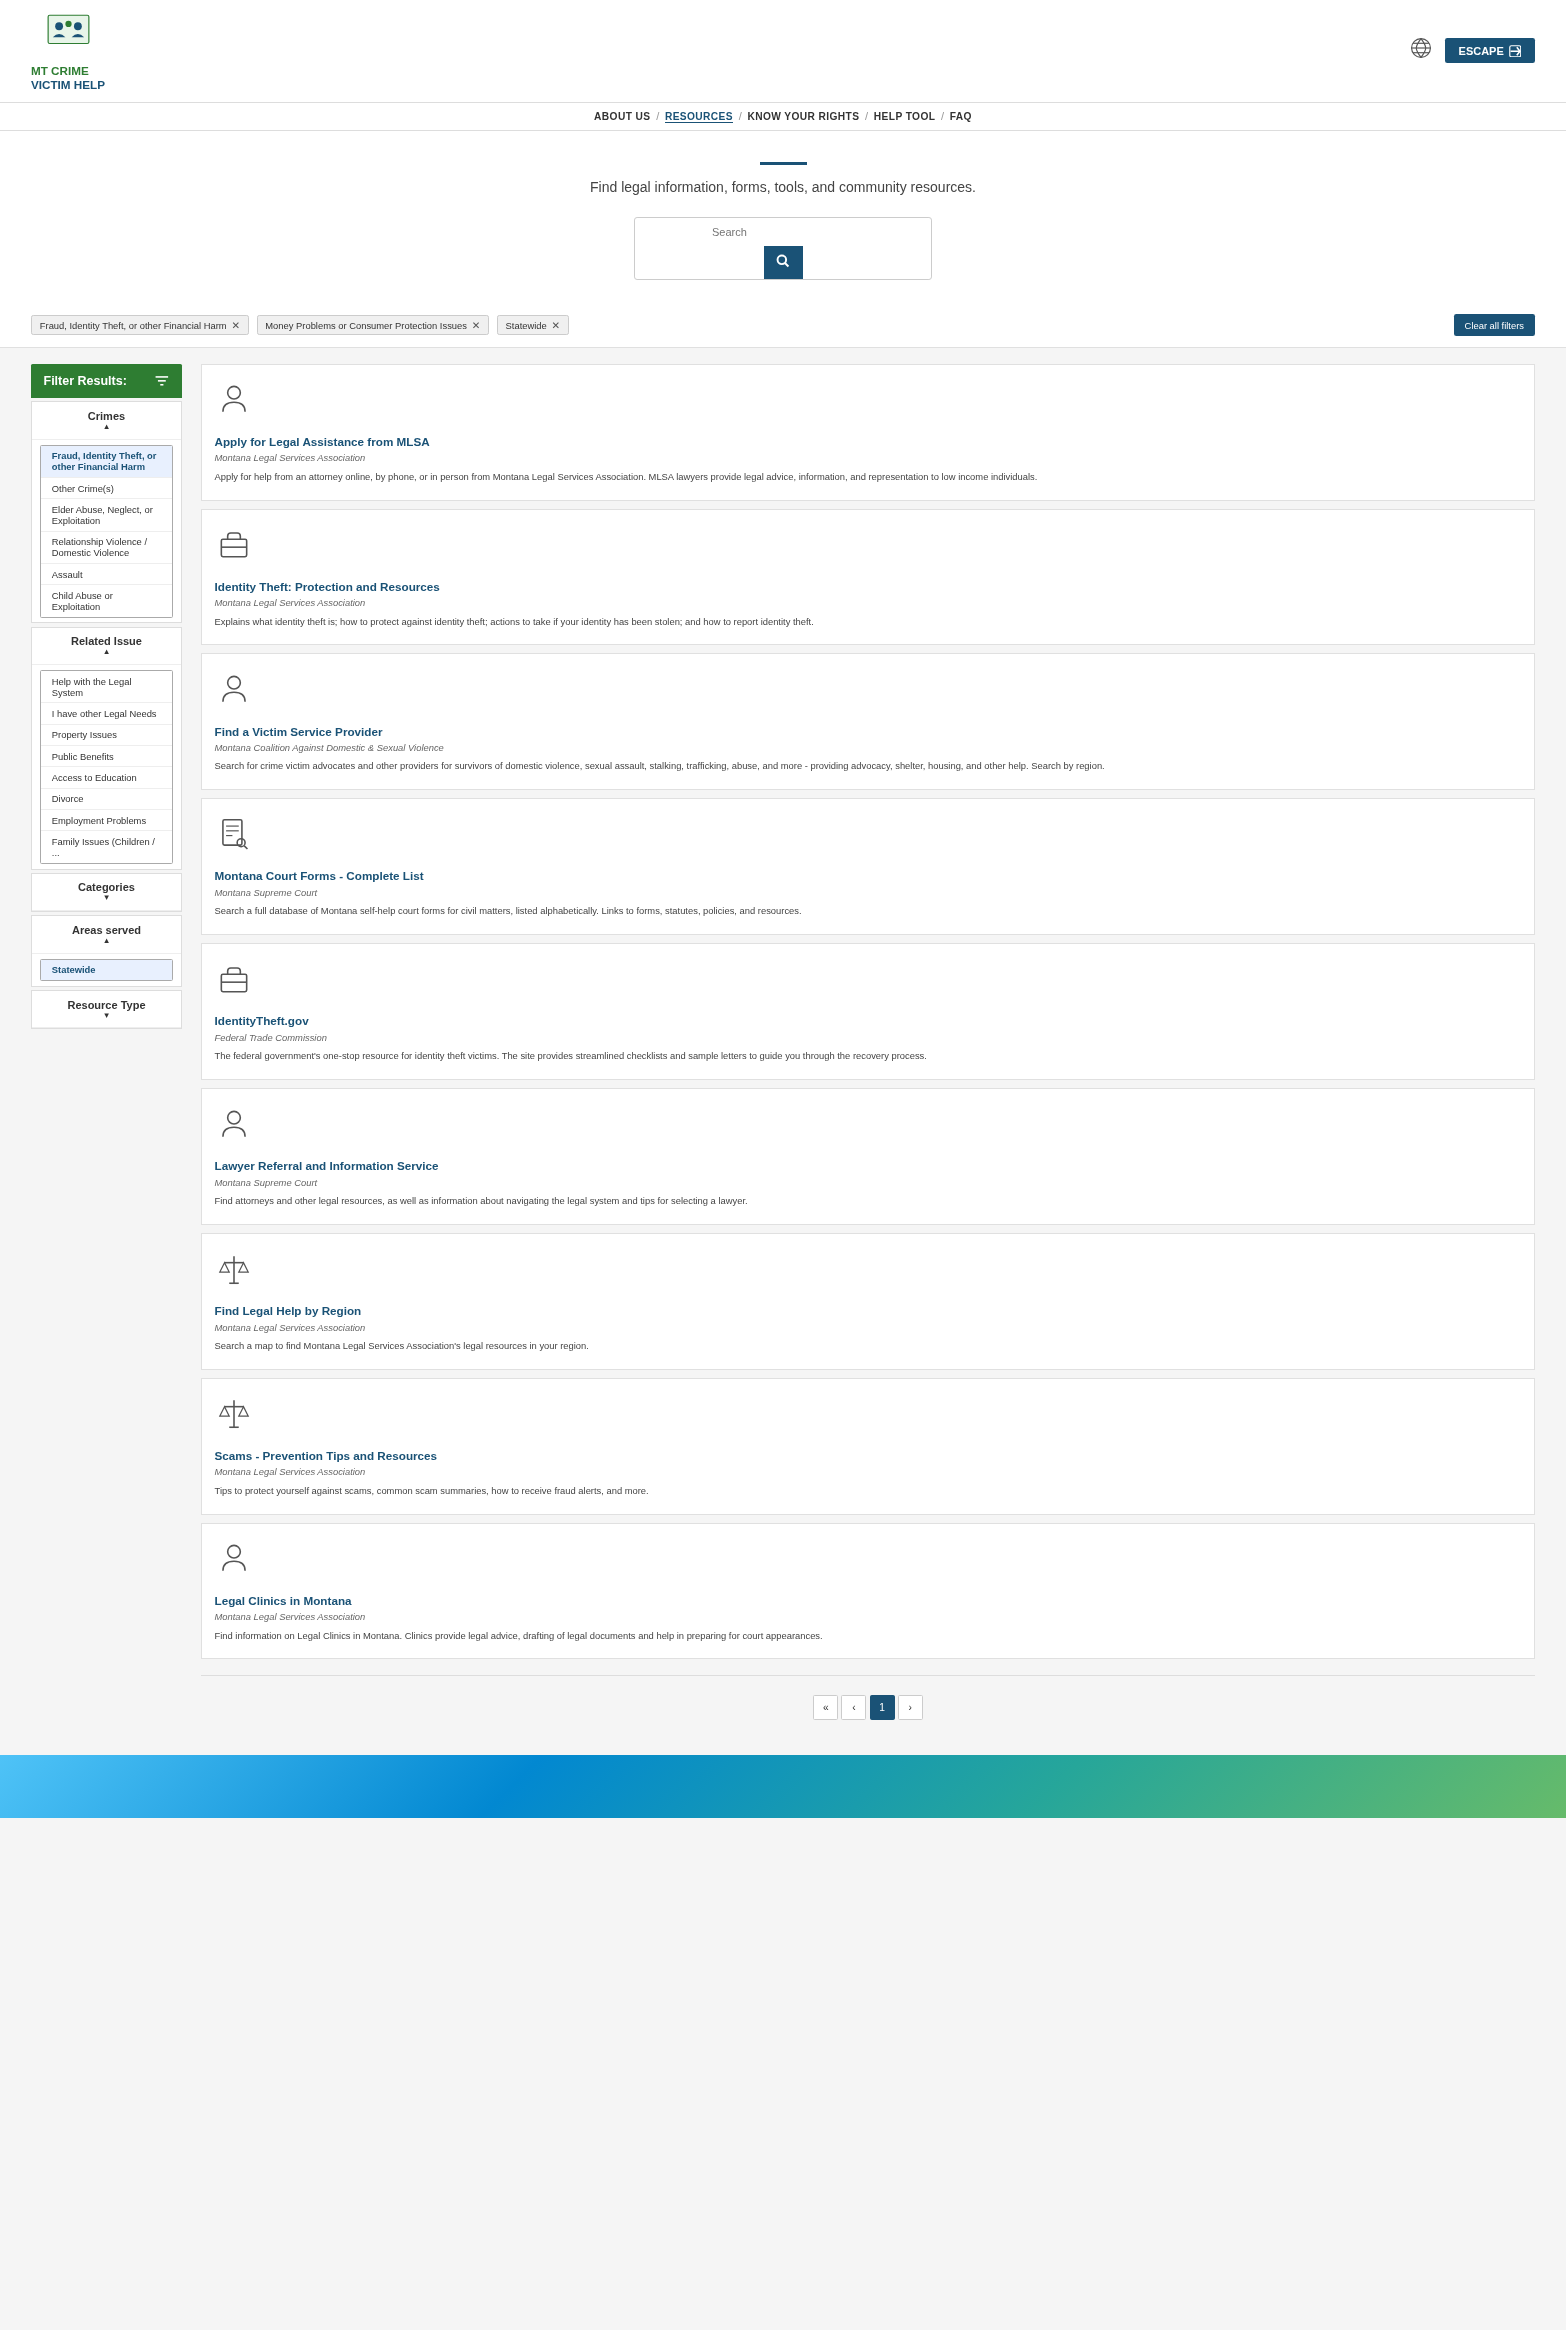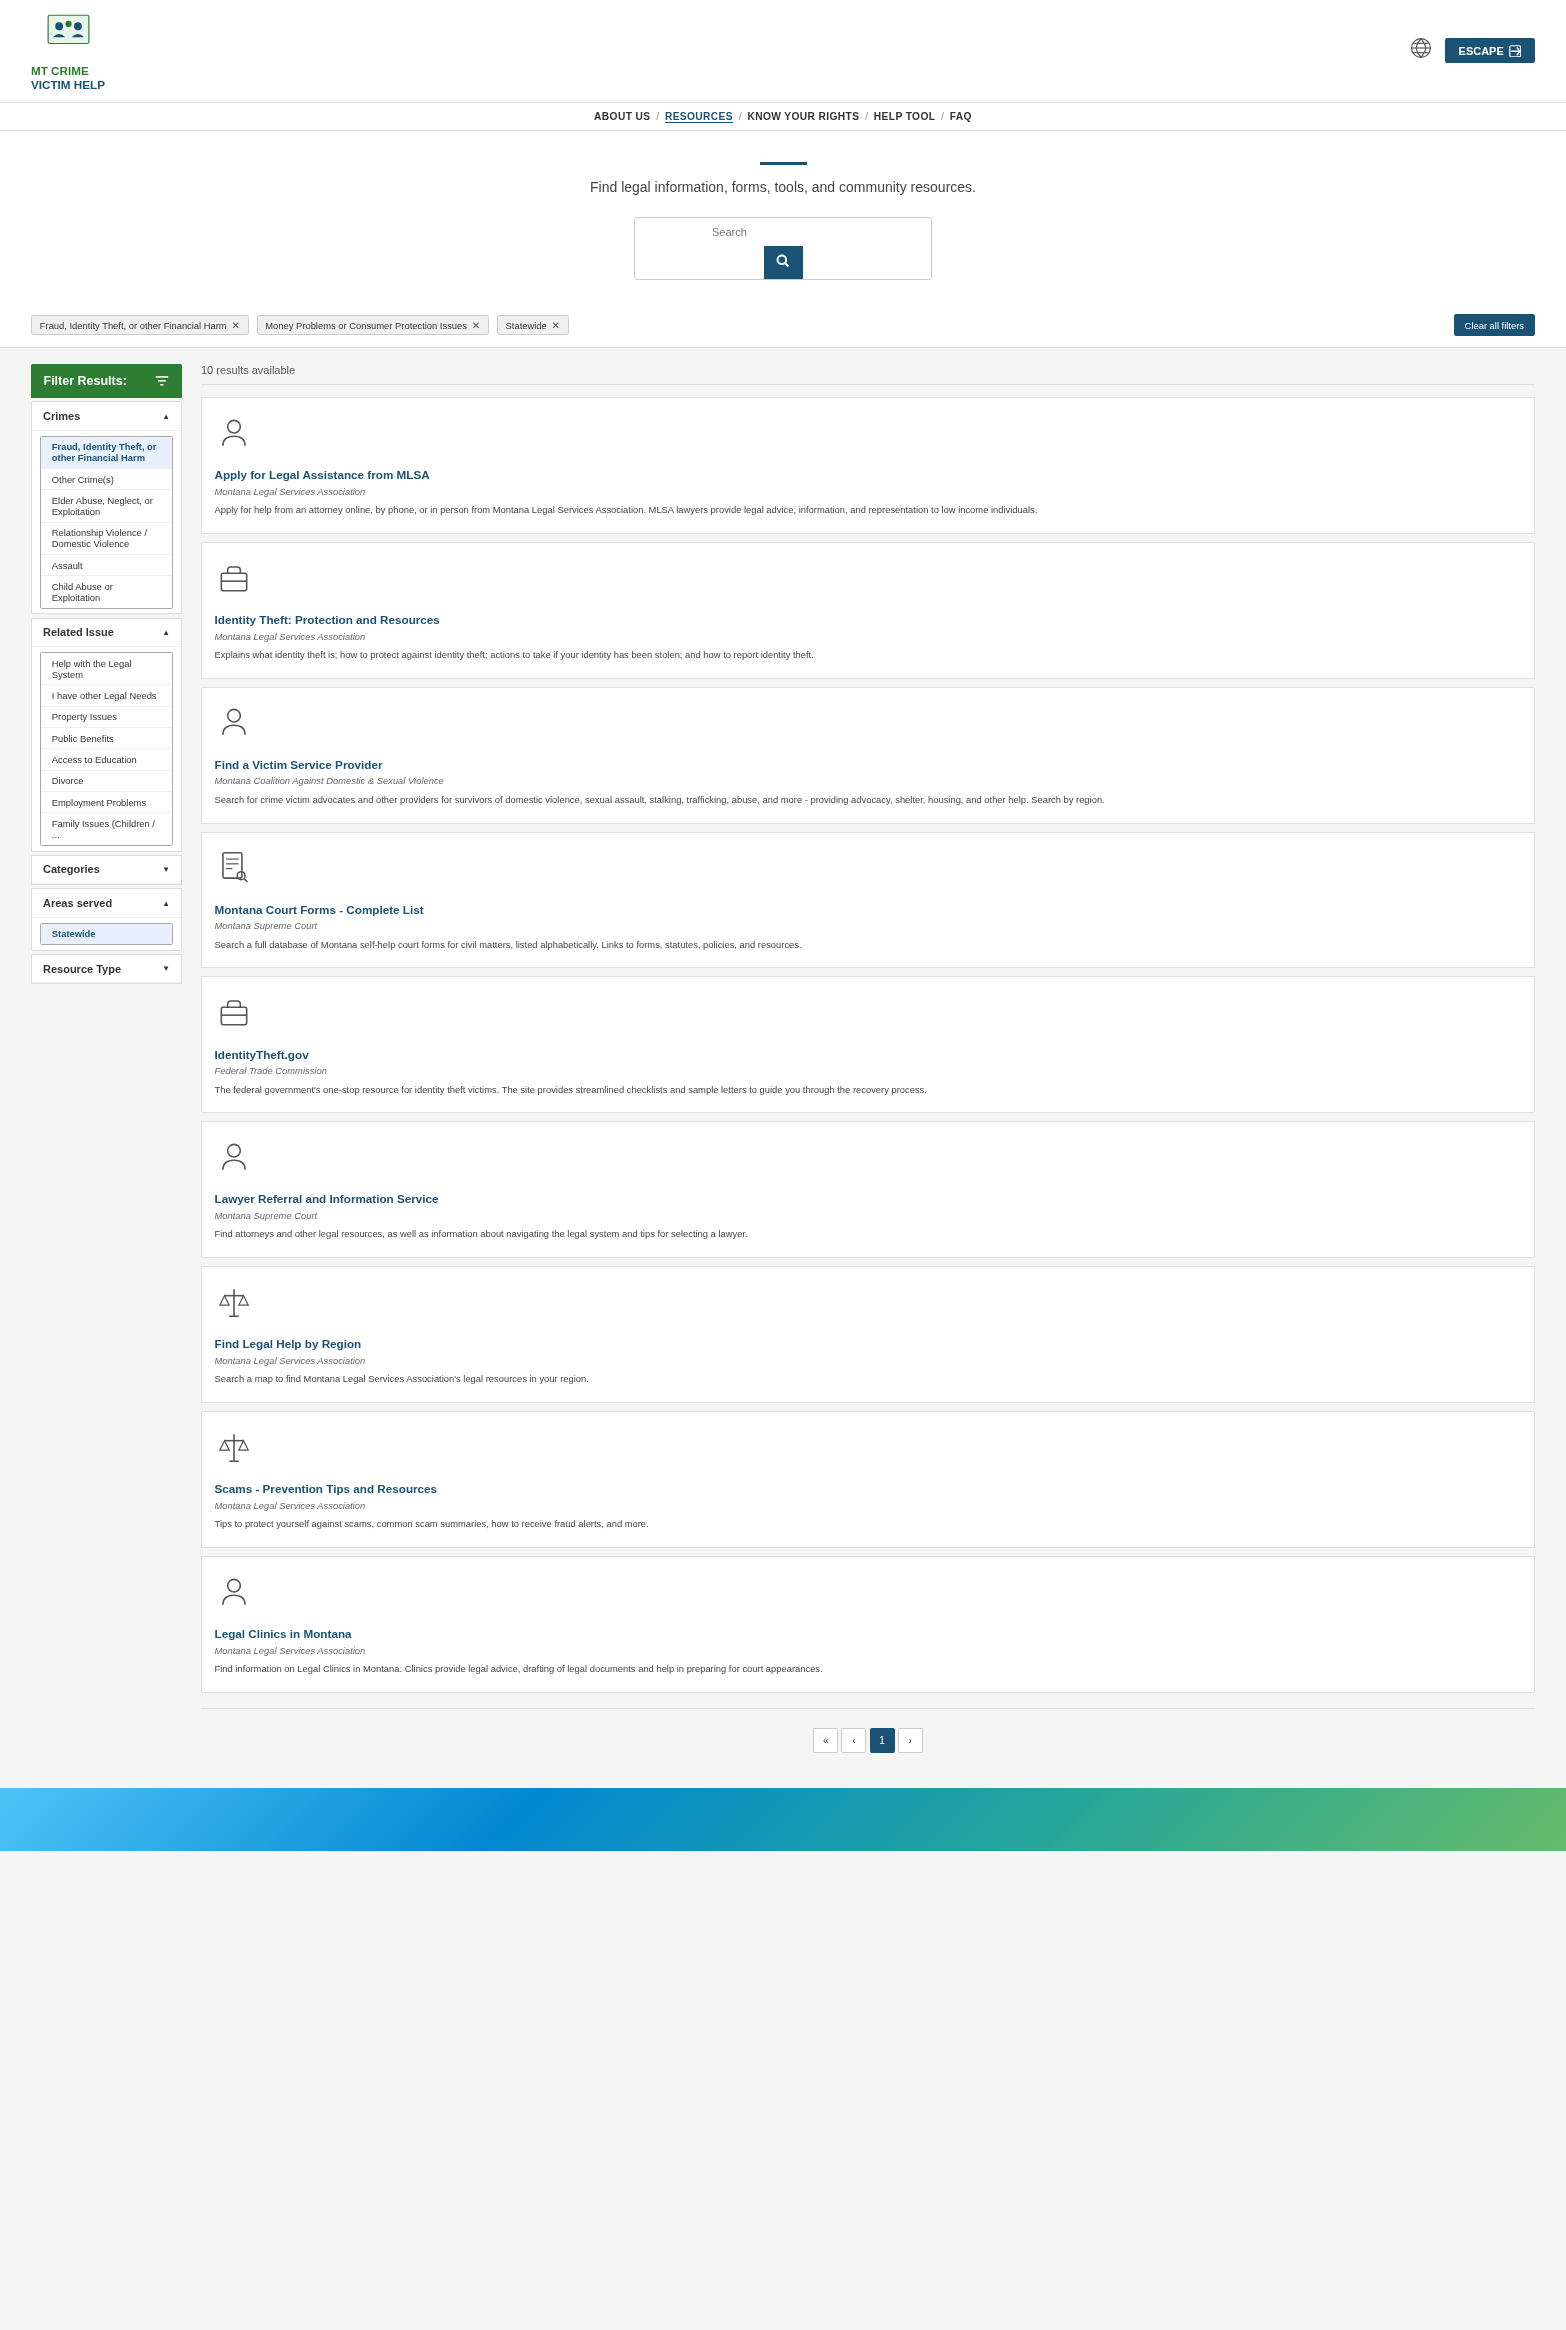--- a/index.html
+++ b/index.html
@@ -36,21 +36,21 @@
     .filter-tag .remove { cursor: pointer; color: #555; font-size: 10.2px; }
     .clear-btn { background: #1a5276; color: #fff; border: none; padding: 5.5px 11px; font-size: 9.4px; font-weight: normal; cursor: pointer; border-radius: 2.3px; margin-left: auto; }
 
     
     .main-container { display: flex; padding: 15.7px 31px; gap: 19px; background: #f5f5f5; min-height: 470px; }
 
     
     .sidebar { width: 151px; flex-shrink: 0; }
     .filter-header { background: #2e7d32; color: #fff; padding: 9.4px 12.5px; font-size: 12.5px; font-weight: bold; display: flex; align-items: center; justify-content: space-between; border-radius: 1.6px 1.6px 0 0; }
     .filter-section { background: #fff; border: 0.8px solid #ddd; margin-top: 3.1px; }
-    .filter-section-header { padding: 7.8px 11px; font-weight: bold; font-size: 11px; display: flex; align-items: center; justify-content: space-between; cursor: pointer; border-bottom: 0.8px solid #eee; }
+    .filter-section-header { padding: 7.8px 11px; font-weight: bold; font-size: 11px; display: flex; align-items: center; justify-content: space-between; cursor: pointer; border-bottom: 0.8px solid #eee; flex-direction: column; }
     .filter-section-header .arrow { font-size: 7.8px; }
     .filter-item { padding: 4.7px 11px; font-size: 9.4px; cursor: pointer; color: #333; }
     .filter-item.selected { color: #1a5276; font-weight: bold; background: #e8f0fe; }
     .filter-listbox { border: 0.8px solid #aaa; margin: 4.7px 7.8px; border-radius: 1.6px; overflow: hidden; }
     .filter-listbox .filter-item { border-bottom: 0.8px solid #eee; }
     .filter-listbox .filter-item:last-child { border-bottom: none; }
 
     
     .content { flex: 1; }
     .results-count { font-size: 11px; color: #555; margin-bottom: 12.5px; padding-bottom: 7.8px; border-bottom: 0.8px solid #ddd; }
@@ -222,21 +222,20 @@
 
     <div class="filter-section">
       <div class="filter-section-header">
         <span>Resource Type</span>
         <span class="arrow">▼</span>
       </div>
     </div>
   </aside>
 
   <main class="content">
-    <div class="results-count">10 results available</div>
 
     <div class="resource-grid">
 
       <div class="resource-card">
         <div class="resource-icon">
           <svg viewBox="0 0 48 48">
               <circle cx="24" cy="16" r="8" stroke="#555" stroke-width="2"></circle>
               <path d="M10 40 Q10 28 24 28 Q38 28 38 40" stroke="#555" stroke-width="2"></path>
             </svg>
         </div>

